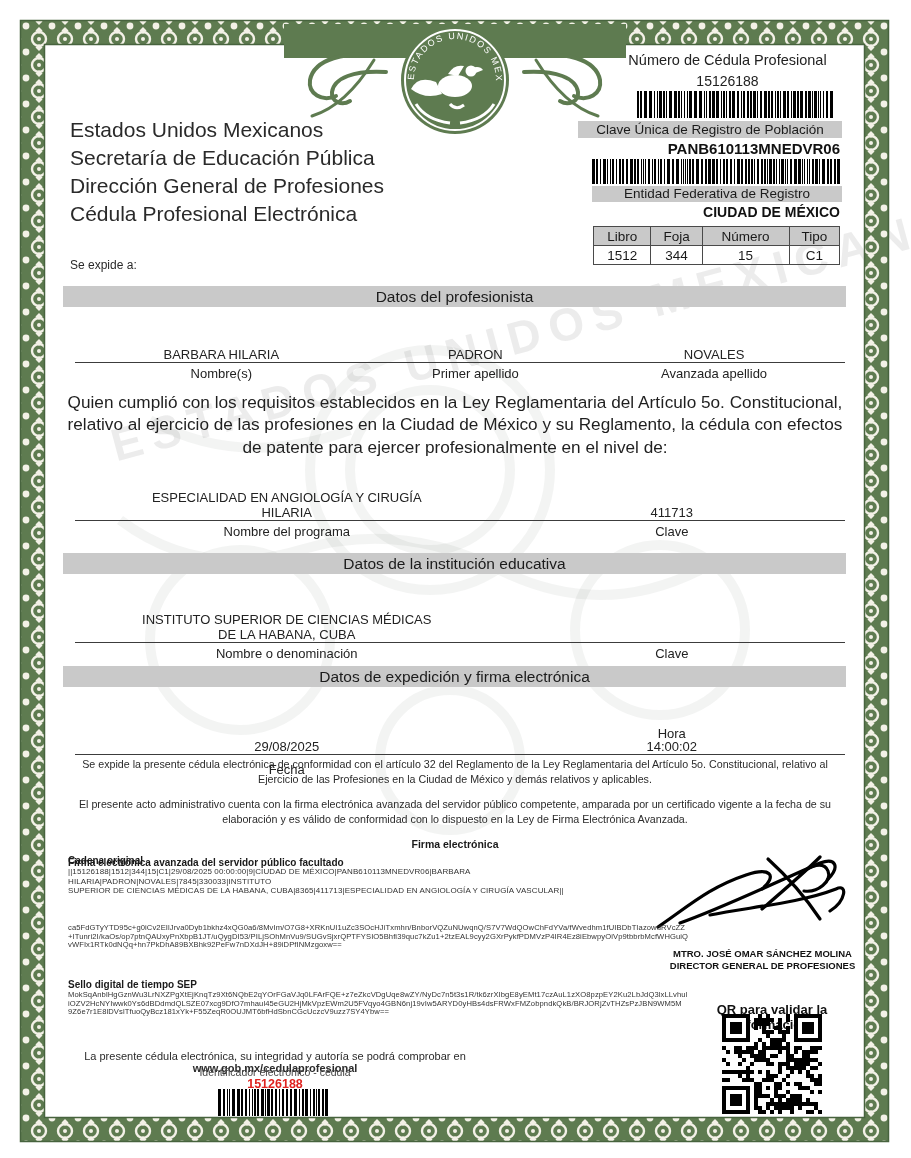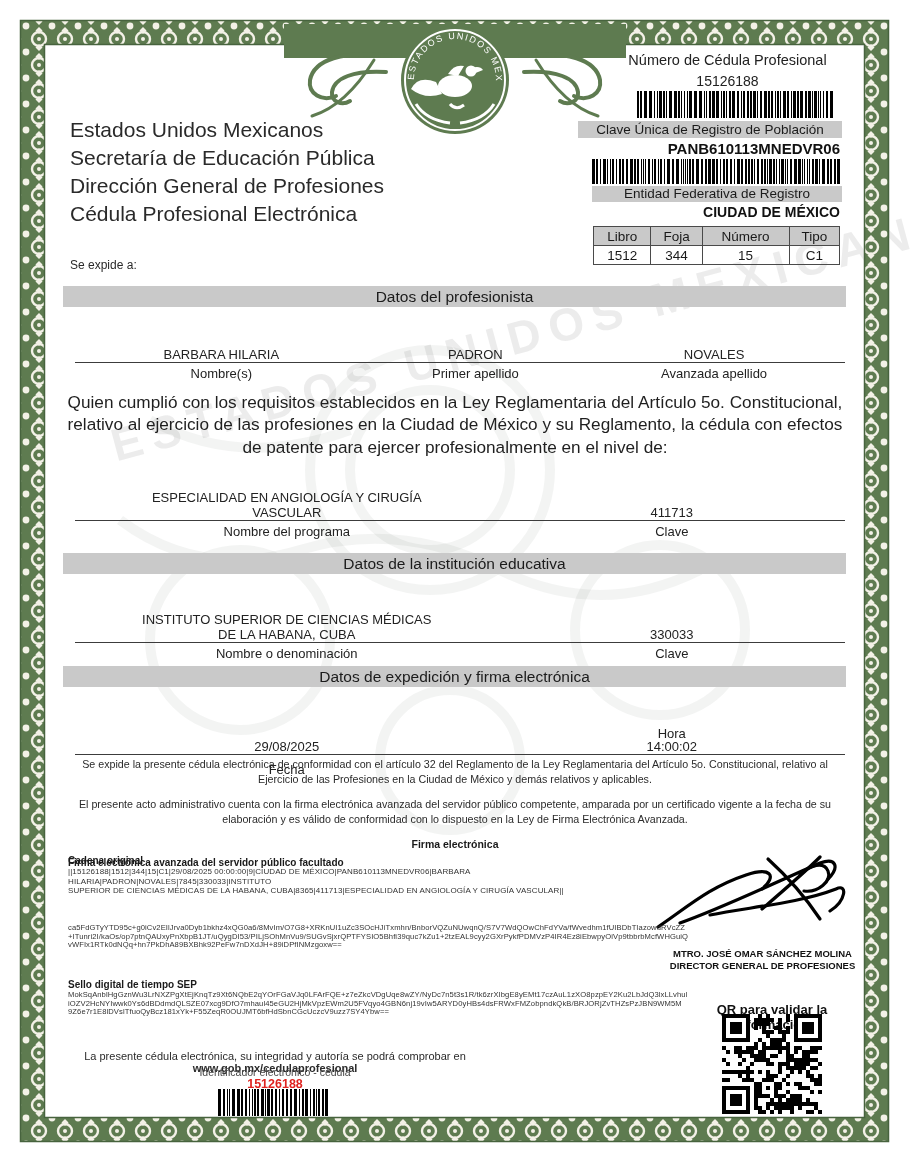--- a/index.html
+++ b/index.html
@@ -274,37 +274,36 @@
     <div class="flabel" style="width:38%;">Nombre(s)</div>
     <div class="flabel" style="width:28%;">Primer apellido</div>
     <div class="flabel" style="width:34%;">Avanzada apellido</div>
   </div>
 
   <div class="abs ctr" style="left:60px;top:391px;width:790px;font-size:17.2px;line-height:1.3;color:#1f1f1f;">Quien cumplió con los requisitos establecidos en la Ley Reglamentaria del Artículo 5o. Constitucional, relativo al ejercicio de las profesiones en la Ciudad de México y su Reglamento, la cédula con efectos de patente para ejercer profesionalmente en el nivel de:</div>
 
   <div class="abs fieldrow" style="left:75px;top:480px;width:770px;height:40px;">
     <div class="fcol" style="width:55%;">
       <div>ESPECIALIDAD EN ANGIOLOGÍA Y CIRUGÍA</div>
-      <div>VASCULAR</div>
+      <div>HILARIA</div>
     </div>
     <div class="fcol" style="width:45%;">411713</div>
   </div>
   <div class="abs labelrow" style="left:75px;top:522px;width:770px;">
     <div class="flabel" style="width:55%;">Nombre del programa</div>
     <div class="flabel" style="width:45%;">Clave</div>
   </div>
 
   <div class="abs band" style="left:63px;top:553px;width:783px;">Datos de la institución educativa</div>
 
   <div class="abs fieldrow" style="left:75px;top:602px;width:770px;height:40px;">
     <div class="fcol" style="width:55%;">
       <div>INSTITUTO SUPERIOR DE CIENCIAS MÉDICAS</div>
       <div>DE LA HABANA, CUBA</div>
     </div>
-    <div class="fcol" style="width:45%;">330033</div>
   </div>
   <div class="abs labelrow" style="left:75px;top:644px;width:770px;">
     <div class="flabel" style="width:55%;">Nombre o denominación</div>
     <div class="flabel" style="width:45%;">Clave</div>
   </div>
 
   <div class="abs band" style="left:63px;top:666px;width:783px;">Datos de expedición y firma electrónica</div>
 
   <div class="abs fieldrow" style="left:75px;top:700px;width:770px;height:22px;margin-top:32px;">
     <div class="fcol" style="width:55%;">29/08/2025</div>

